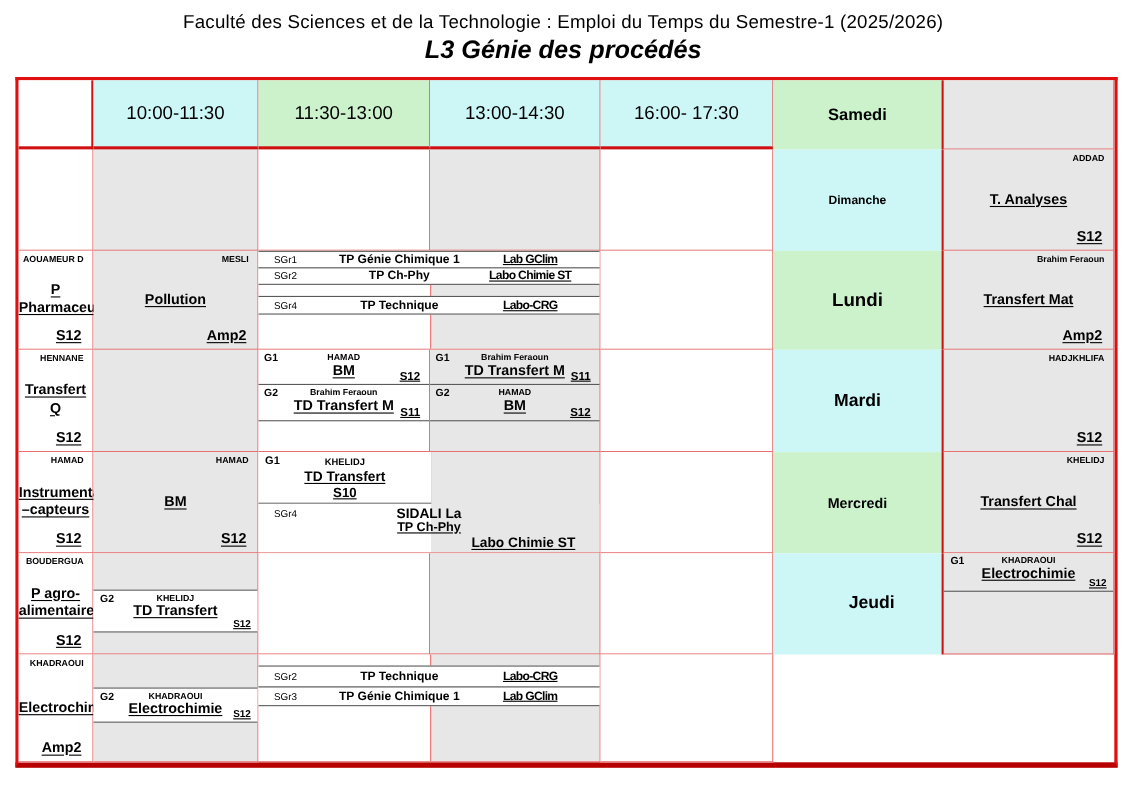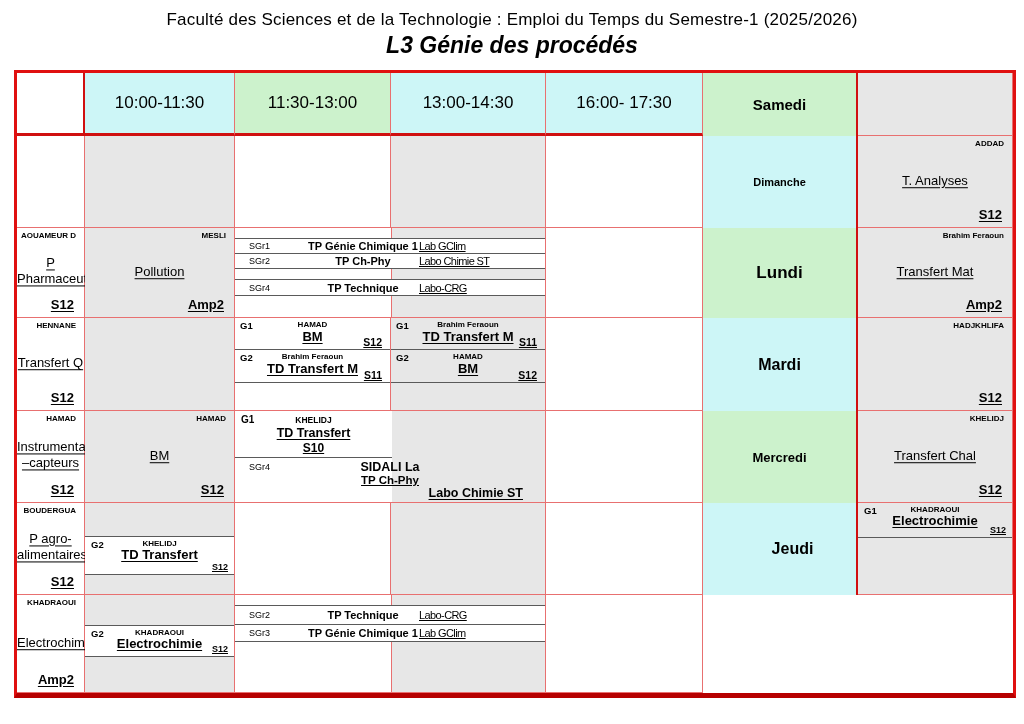--- a/index.html
+++ b/index.html
@@ -33,37 +33,37 @@
   .th{display:flex; align-items:center; justify-content:center; font-size:17px;
       border-bottom:3px solid var(--sep-red); border-right:1px solid var(--grid-red);}
   .corner{background:#fff; border-right:2px solid var(--sep-red); border-bottom:3px solid var(--sep-red);}
   .daycell{display:flex; align-items:center; justify-content:center; font-weight:bold;
            border-right:2px solid var(--sep-red); border-bottom:none;}
   .day-samedi{font-size:15px;} .day-dimanche{font-size:11px;} .day-lundi{font-size:17px;}
   .day-mardi{font-size:16px;} .day-mercredi{font-size:13px;} .day-jeudi{font-size:16px;padding-left:26px;}
 
   .teacher{position:absolute; top:3px; right:8px; font-size:8px; font-weight:bold;}
   .course{position:absolute; top:50%; left:0; right:0; transform:translateY(-52%);
-          text-align:center; font-size:13px; font-weight:normal; text-decoration:underline;
+          text-align:center; font-size:13px; font-weight:bold; text-decoration:underline;
           text-underline-offset:2px; white-space:pre-line; line-height:1.3;}
   .room{position:absolute; bottom:5px; right:10px; font-size:13px; font-weight:bold;
         text-decoration:underline; text-underline-offset:2px;}
 
   .vline{position:absolute; top:0; bottom:0; left:156px; width:1px; background:var(--grid-red); z-index:0;}
 
-  .tp-rows{position:absolute; left:0; right:0; top:10px; display:flex; flex-direction:column; z-index:1;}
+  .tp-rows{position:absolute; left:0; right:0; top:0; display:flex; flex-direction:column; z-index:1;}
   .tp-rows.jeudi{top:10px;}
   .tp-row{display:flex; align-items:center; background:#fff; border-top:1px solid var(--subline);
           border-bottom:1px solid var(--subline); margin-bottom:-1px; height:16px;}
   .tp-row.h17{height:17px;} .tp-row.h20{height:20px;} .tp-row.h18{height:18px;}
   .tp-gap{height:11px;}
   .tp-group{width:72px; padding-left:14px; font-size:9px;}
   .tp-course{flex:1; text-align:center; font-size:11px; font-weight:bold;
              text-underline-offset:1px;}
-  .tp-room{width:126px; font-size:11px; font-weight:normal;
+  .tp-room{width:126px; text-align:center; font-size:11px; font-weight:bold;
            text-decoration:underline; text-underline-offset:1px; letter-spacing:-0.6px;}
 
   .gstack{position:absolute; left:0; right:0; top:0; z-index:1;}
   .gbox{position:relative; height:32px; border-bottom:1px solid var(--subline);}
   .gbox .g{position:absolute; top:2px; left:5px; font-size:9.5px; font-weight:bold;}
   .gbox .t{position:absolute; top:2px; left:0; right:0; text-align:center; font-size:8px; font-weight:bold;}
   .gbox .c{position:absolute; top:11px; left:0; right:0; text-align:center; font-size:13px;
            font-weight:bold; text-decoration:underline; text-underline-offset:2px;}
   .gbox .r{position:absolute; bottom:1px; right:8px; font-size:10.5px; font-weight:bold;
            text-decoration:underline;}

